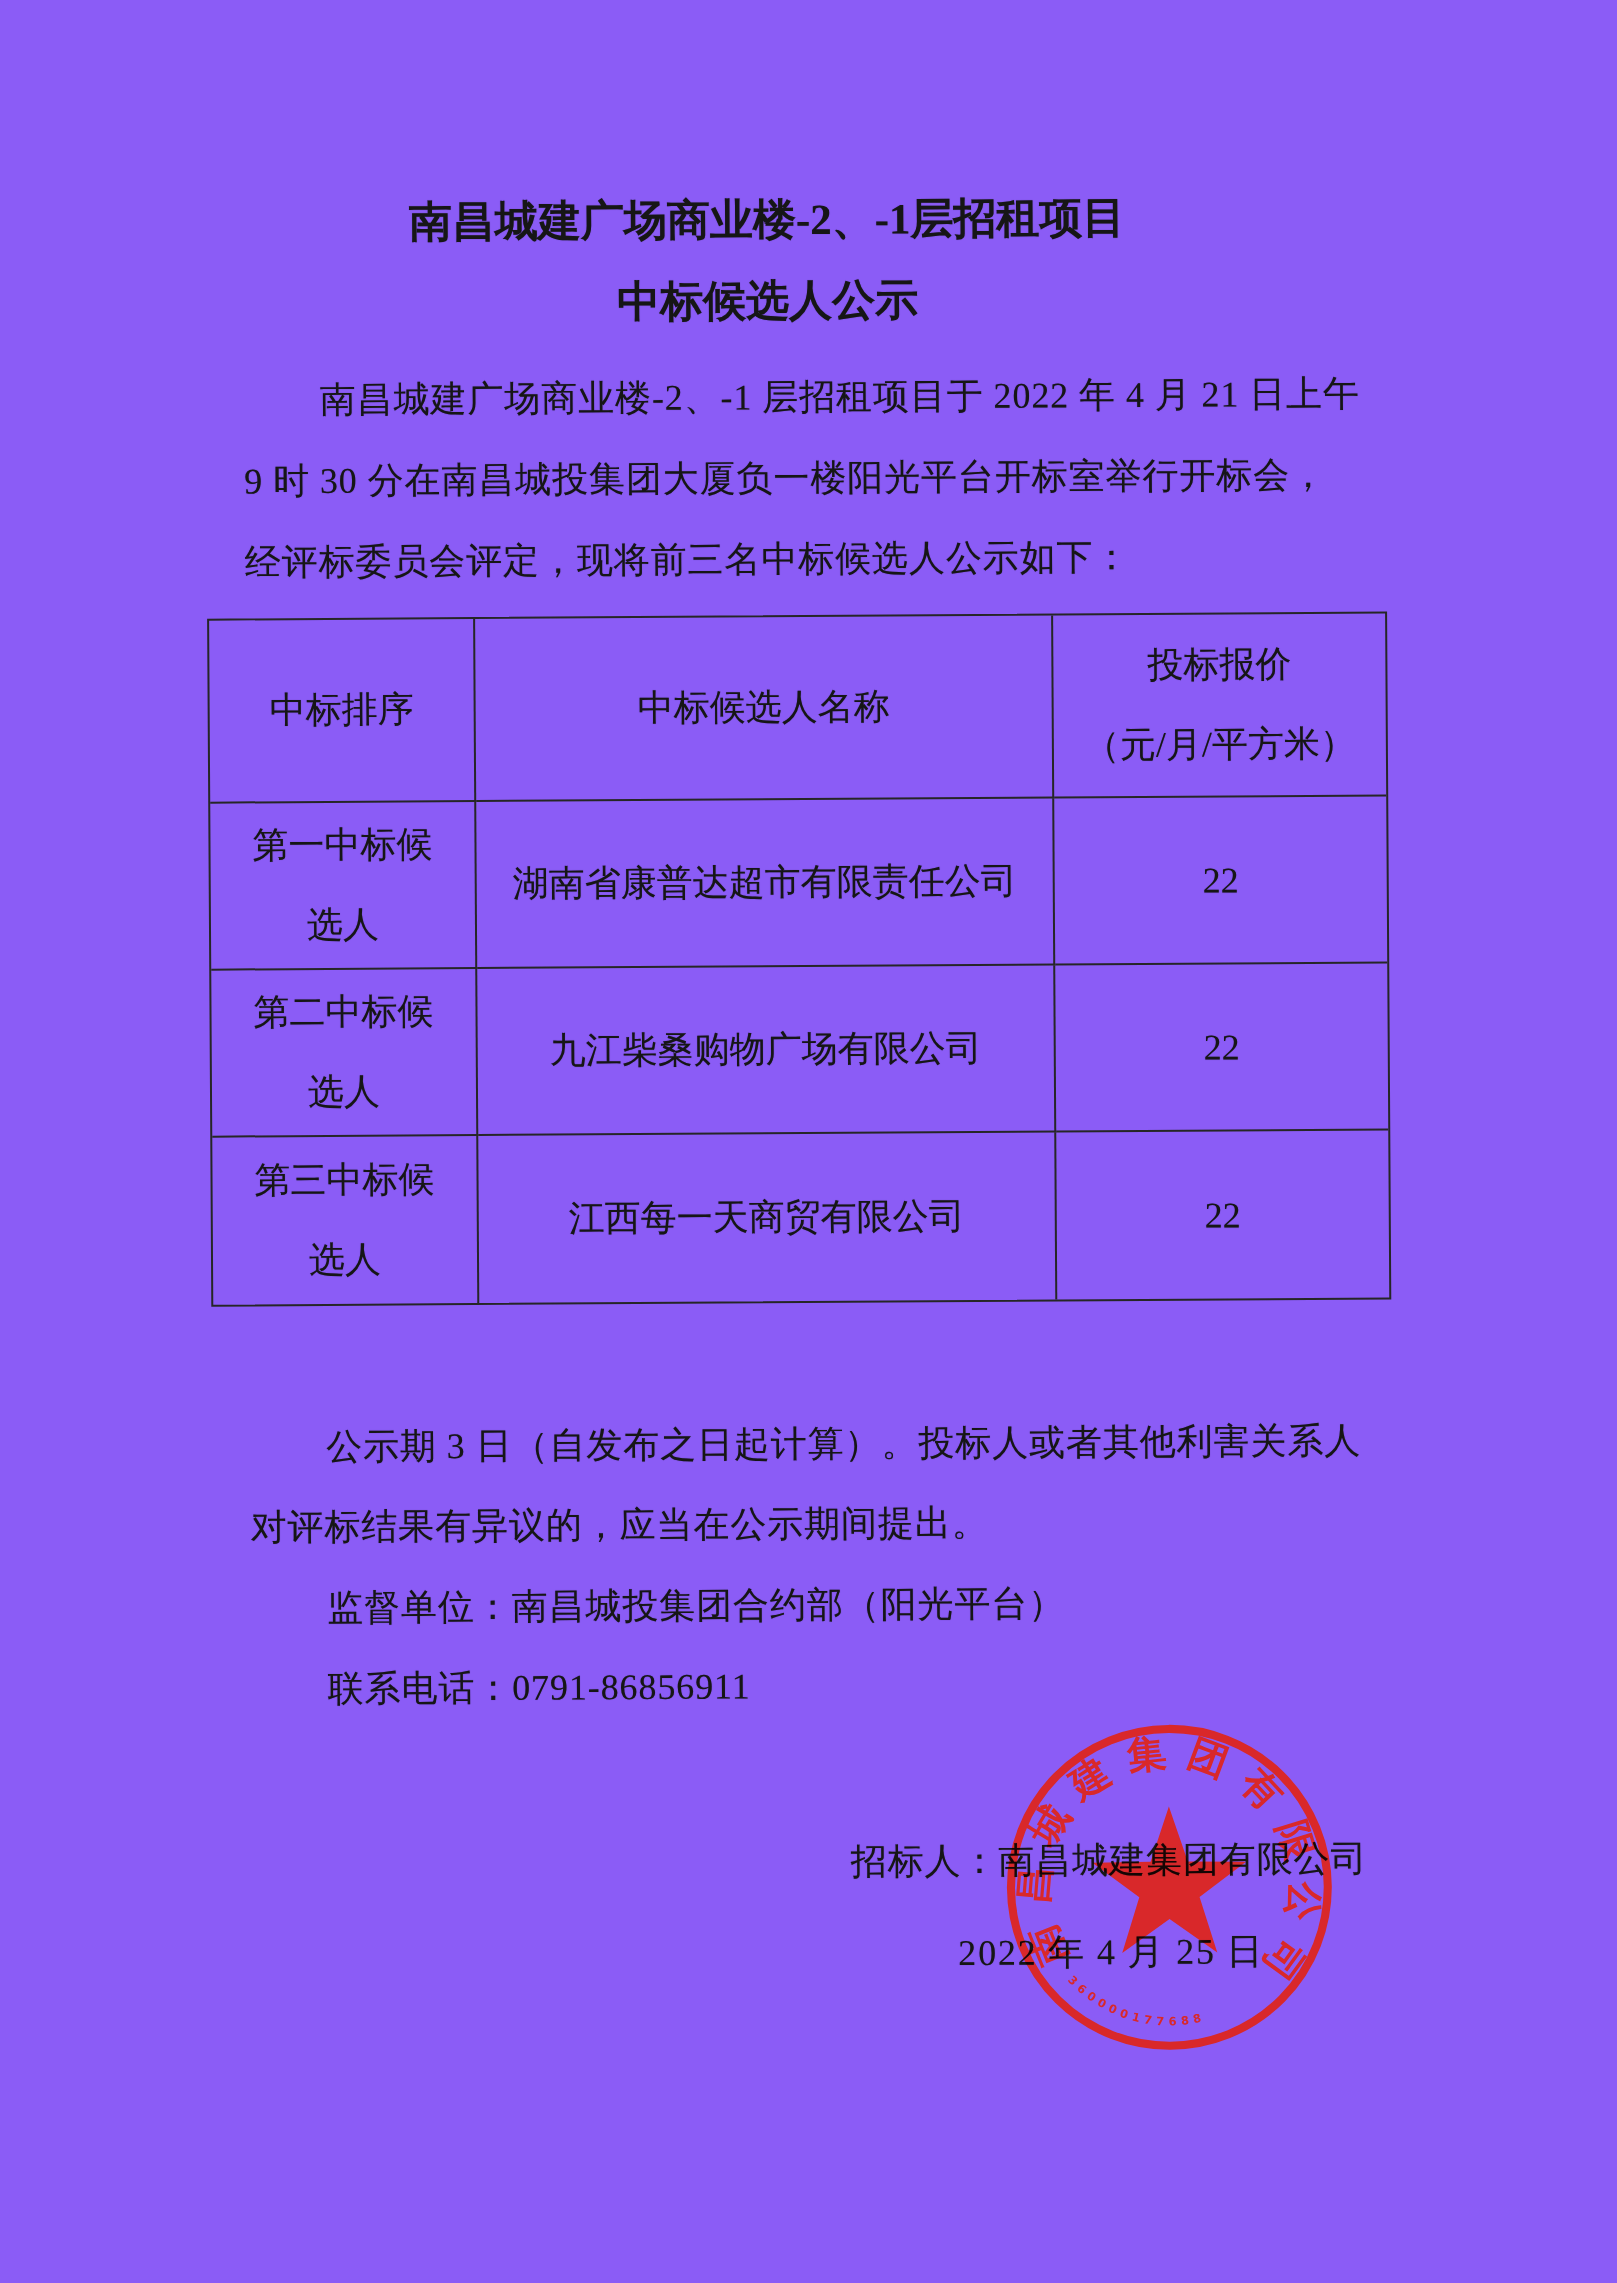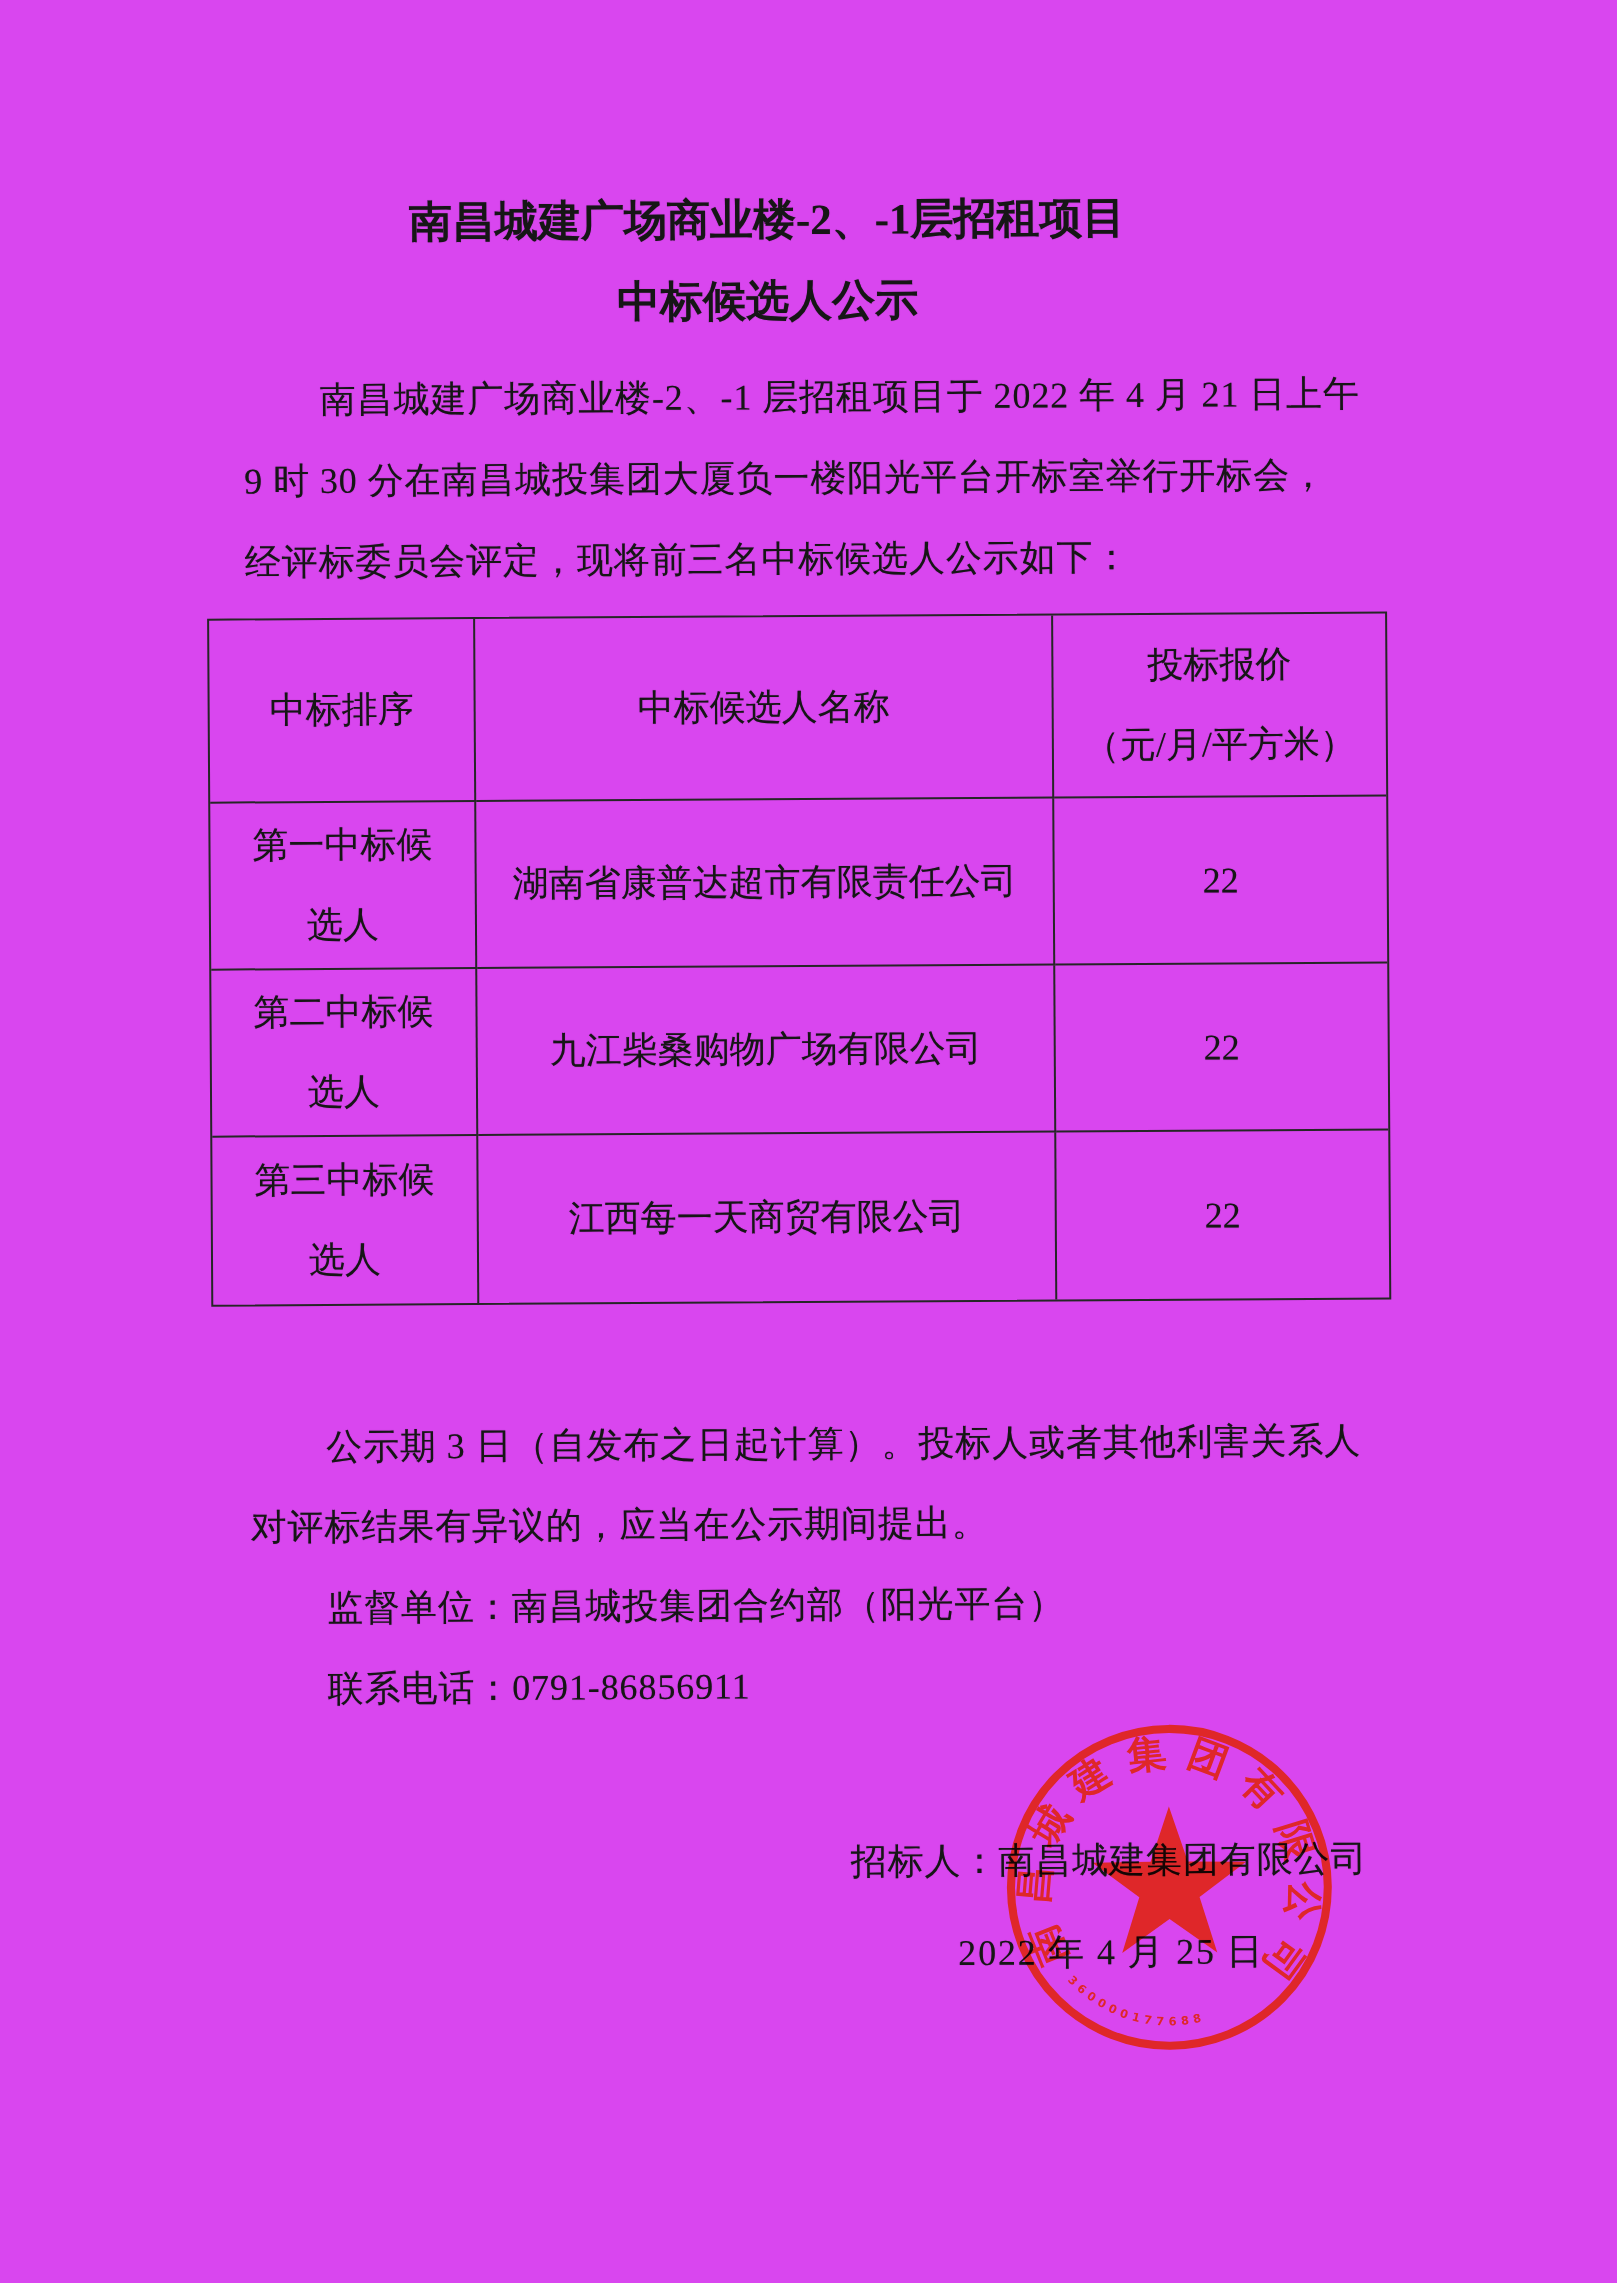--- a/index.html
+++ b/index.html
@@ -1,17 +1,17 @@
 <!DOCTYPE html>
 <html style="font-size:14.5px"><head>
 <meta charset="utf-8">
 <style>
   html,body{margin:0;padding:0;background:#d9d9d9;}
   .page{
-    position:relative;width:1617px;height:2283px;background:#d946ef;overflow:hidden;
+    position:relative;width:1617px;height:2283px;background:#8b5cf6;overflow:hidden;
     font-family:"Liberation Serif","DejaVu Serif",serif;color:#161616;
   }
   .tilt{position:absolute;inset:0;transform:rotate(-0.35deg);transform-origin:50% 55%;}
   .abs{position:absolute;}
   .ink{text-shadow:0 0 0.9px rgba(20,20,20,.45);}
   .title{left:181px;width:1185px;text-align:center;font-weight:bold;font-size:43px;line-height:1.2;}
   .title1{top:194px;}
   .title2{top:275px;}
   .bodyline{left:249px;width:1181px;font-size:36px;line-height:1.25;letter-spacing:0.9px;}
   .indent{text-indent:76px;}

